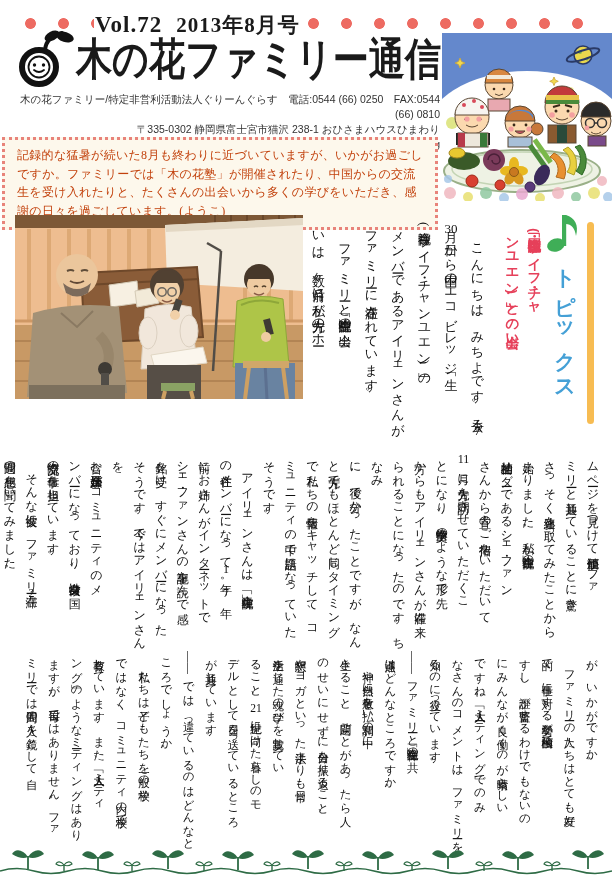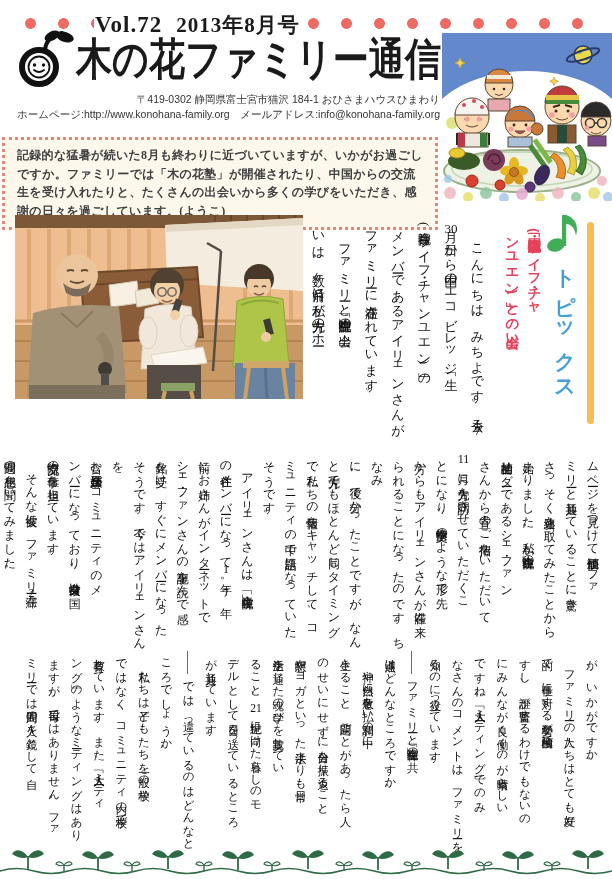--- a/index.html
+++ b/index.html
@@ -26,21 +26,21 @@
     transform:scaleX(.82); transform-origin:left center; line-height:1;
   }
   .contact {
     width:432px; text-align:right;
     font-family:"Liberation Sans","DejaVu Sans",sans-serif;
     font-size:10.5px; line-height:15px; color:#333;
   }
   .greetbox {
     width:408px; background:#fdf8ec;
     border:3px dotted #E8837A; padding:6px 10px 7px 12px;
-    font-size:12px; line-height:1.55; letter-spacing:.3px; color:#404040;font-weight:bold;
+    font-size:12px; line-height:1.55; letter-spacing:.3px; color:#c2410c;
   }
 
   
   .vtext { writing-mode:vertical-rl; text-orientation:mixed; }
   .vcol  { display:block; }
   .tcy   { text-combine-upright:all; }
 
   .band { font-size:12px; color:#111; }
   #intro-band  { line-height:26.5px; font-size:13px; }
   #middle-band { line-height:21.6px; font-size:12px; }
@@ -81,21 +81,22 @@
     <circle cx="27" cy="39" r="17" fill="#fff" stroke="#111" stroke-width="6"></circle>
     <circle cx="27" cy="39" r="10.5" fill="#fff" stroke="#111" stroke-width="1.8"></circle>
     <circle cx="22.5" cy="37" r="1.7" fill="#111"></circle>
     <circle cx="31.5" cy="37" r="1.7" fill="#111"></circle>
     <path d="M22 42 q5 4 10 0" fill="none" stroke="#111" stroke-width="1.8" stroke-linecap="round"></path>
   </svg>
 
   <div class="abs mast-title" style="left:76px; top:38px;">木の花ファミリー通信</div>
 
   <div class="abs contact" style="left:8px; top:92px;">
-    <div>〒419-0302 静岡県富士宮市猫沢 184-1 おひさまハウスひまわり</div>
+    <div>木の花ファミリー/特定非営利活動法人ぐりーんぐらす　電話:0544 (66) 0250　FAX:0544 (66) 0810</div>
+    <div>〒335-0302 静岡県富士宮市猫沢 238-1 おひさまハウスひまわり</div>
     <div>ホームページ:http://www.konohana-family.org　メールアドレス:info@konohana-family.org</div>
   </div>
 
   <div class="abs greetbox" style="left:2px; top:137px;">
     <span>記録的な猛暑が続いた8月も終わりに近づいていますが、いかがお過ごしですか。ファミリーでは「木の花塾」が開催されたり、中国からの交流生を受け入れたりと、たくさんの出会いから多くの学びをいただき、感謝の日々を過ごしています。(ようこ)</span>
   </div>
 
   <svg class="abs" style="left:442px; top:33px;" width="170" height="168" viewBox="0 0 170 168">
     <rect x="0" y="0" width="170" height="168" fill="#ffffff"></rect>
     <rect x="0" y="0" width="170" height="100" fill="#6488cc"></rect>

